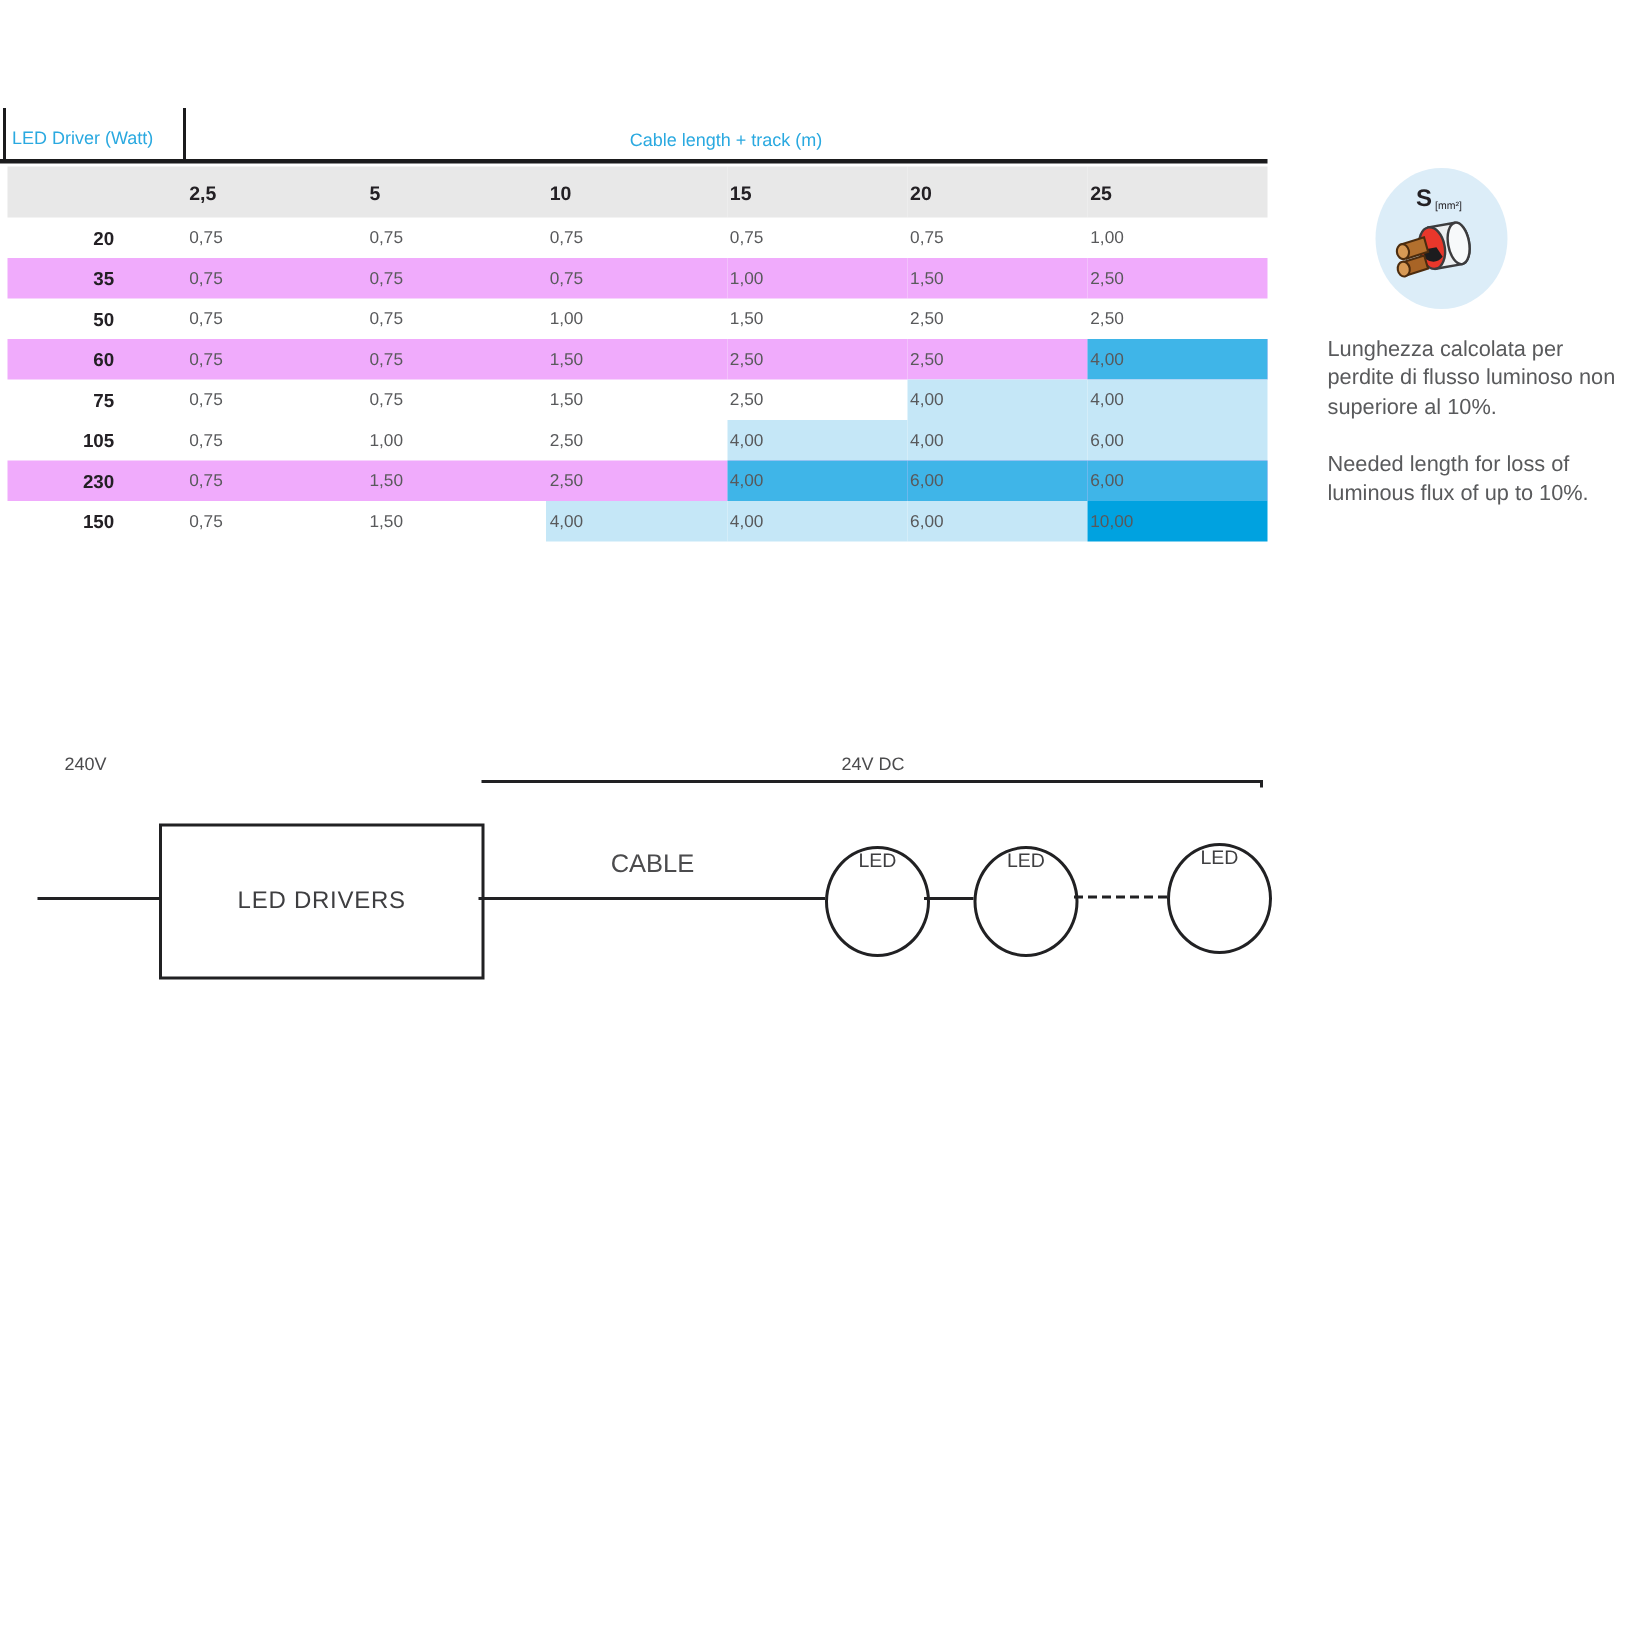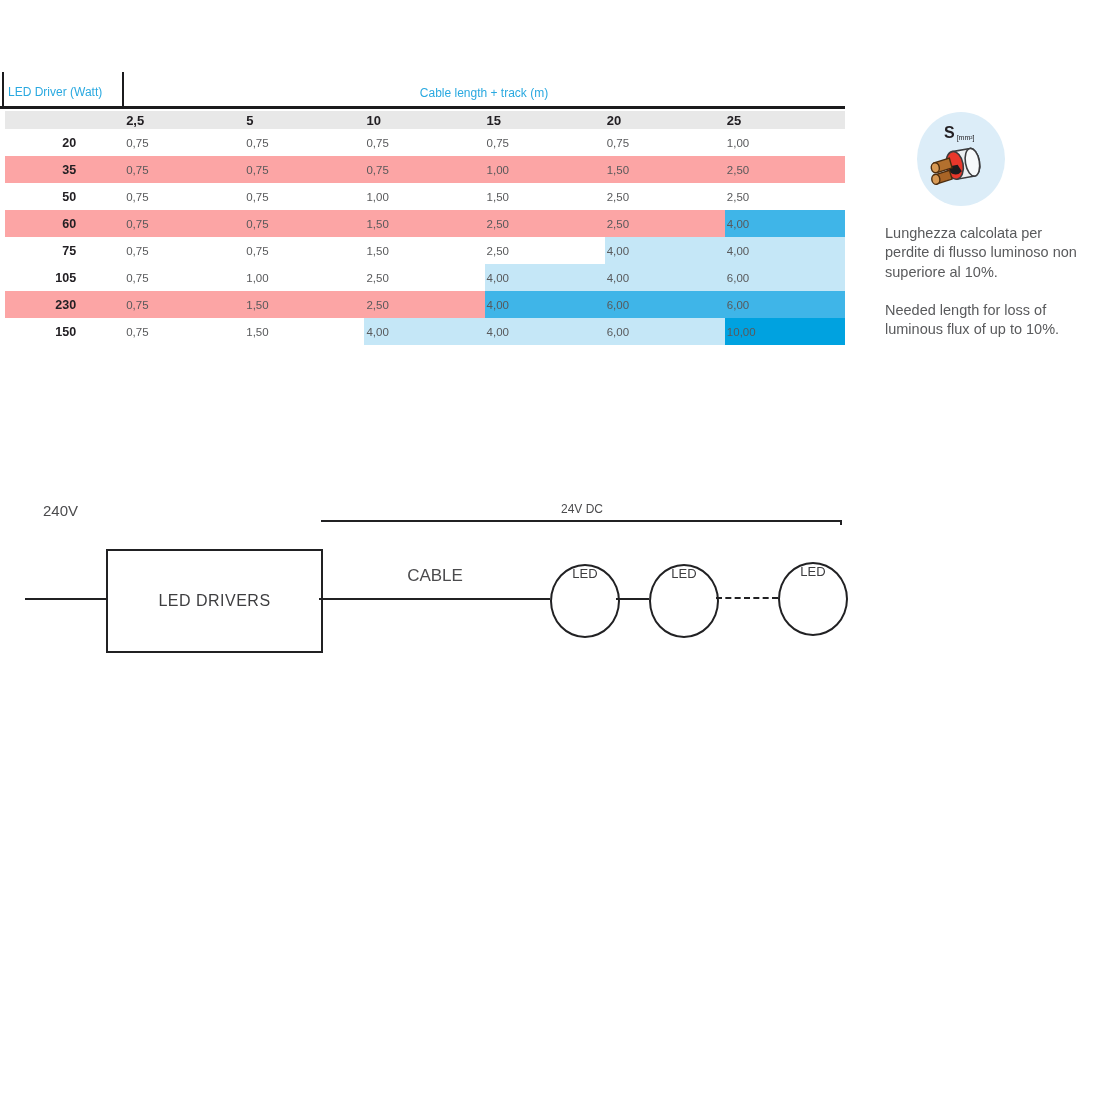--- a/index.html
+++ b/index.html
@@ -23,23 +23,23 @@
   .bracket.right { left:122px; }
   .thick-rule { position:absolute; left:0; top:106px; width:845px; height:3px; background:#1b1b1d; }
 
   
   table.spec {
     position:absolute; left:5px; top:111px; width:840px;
     border-collapse:collapse; table-layout:fixed;
   }
   col.c-label { width:119px; }
   col.c-data  { width:120px; }
-  table.spec thead tr { height:18px; background:#e8e8e8; }
+  table.spec thead tr { height:34px; background:#e8e8e8; }
   table.spec tbody tr { height:27px; }
-  table.spec tbody tr.alt { background:#fca5a5; }
+  table.spec tbody tr.alt { background:#f0abfc; }
   table.spec th {
     font-size:13px; font-weight:bold; color:#232024;
     text-align:left; padding:0 0 0 2px; white-space:nowrap;
   }
   table.spec tbody th.lbl {
     text-align:right; padding:0 48px 0 0; font-size:12.5px;
   }
   table.spec td {
     font-size:11.5px; color:#58595b; padding:0 0 0 2px; white-space:nowrap;
   }
@@ -60,21 +60,21 @@
   
   .note {
     position:absolute; left:885px; width:198px; margin:0;
     font-size:14.5px; line-height:1.33; color:#595a5c;
   }
   .note.it { top:224px; }
   .note.en { top:301px; }
 
   
   .diagram span, .diagram div { position:absolute; }
-  .v240 { left:43px;  top:502px; font-size:15px; color:#4b4b4d;text-align:right; }
+  .v240 { left:43px;  top:502px; font-size:12px; color:#4b4b4d;text-align:right; }
   .v24  { left:582px; top:502px; transform:translateX(-50%); font-size:12px; color:#4b4b4d; white-space:nowrap; }
   .dcline { left:321px; top:520px; width:521px; height:2px; background:#212123; }
   .dcline::after { content:""; position:absolute; right:0; top:0; width:2px; height:5px; background:#212123; }
   .wire { height:2px; background:#212123; }
   .wire-in    { left:25px;  top:598px; width:81px; }
   .wire-cable { left:319px; top:598px; width:231px; }
   .wire-l12   { left:616px; top:598px; width:33px; }
   .wire-dash  {
     left:716px; top:597px; width:62px; height:0;
     border-top:2px dashed #212123; background:none;

